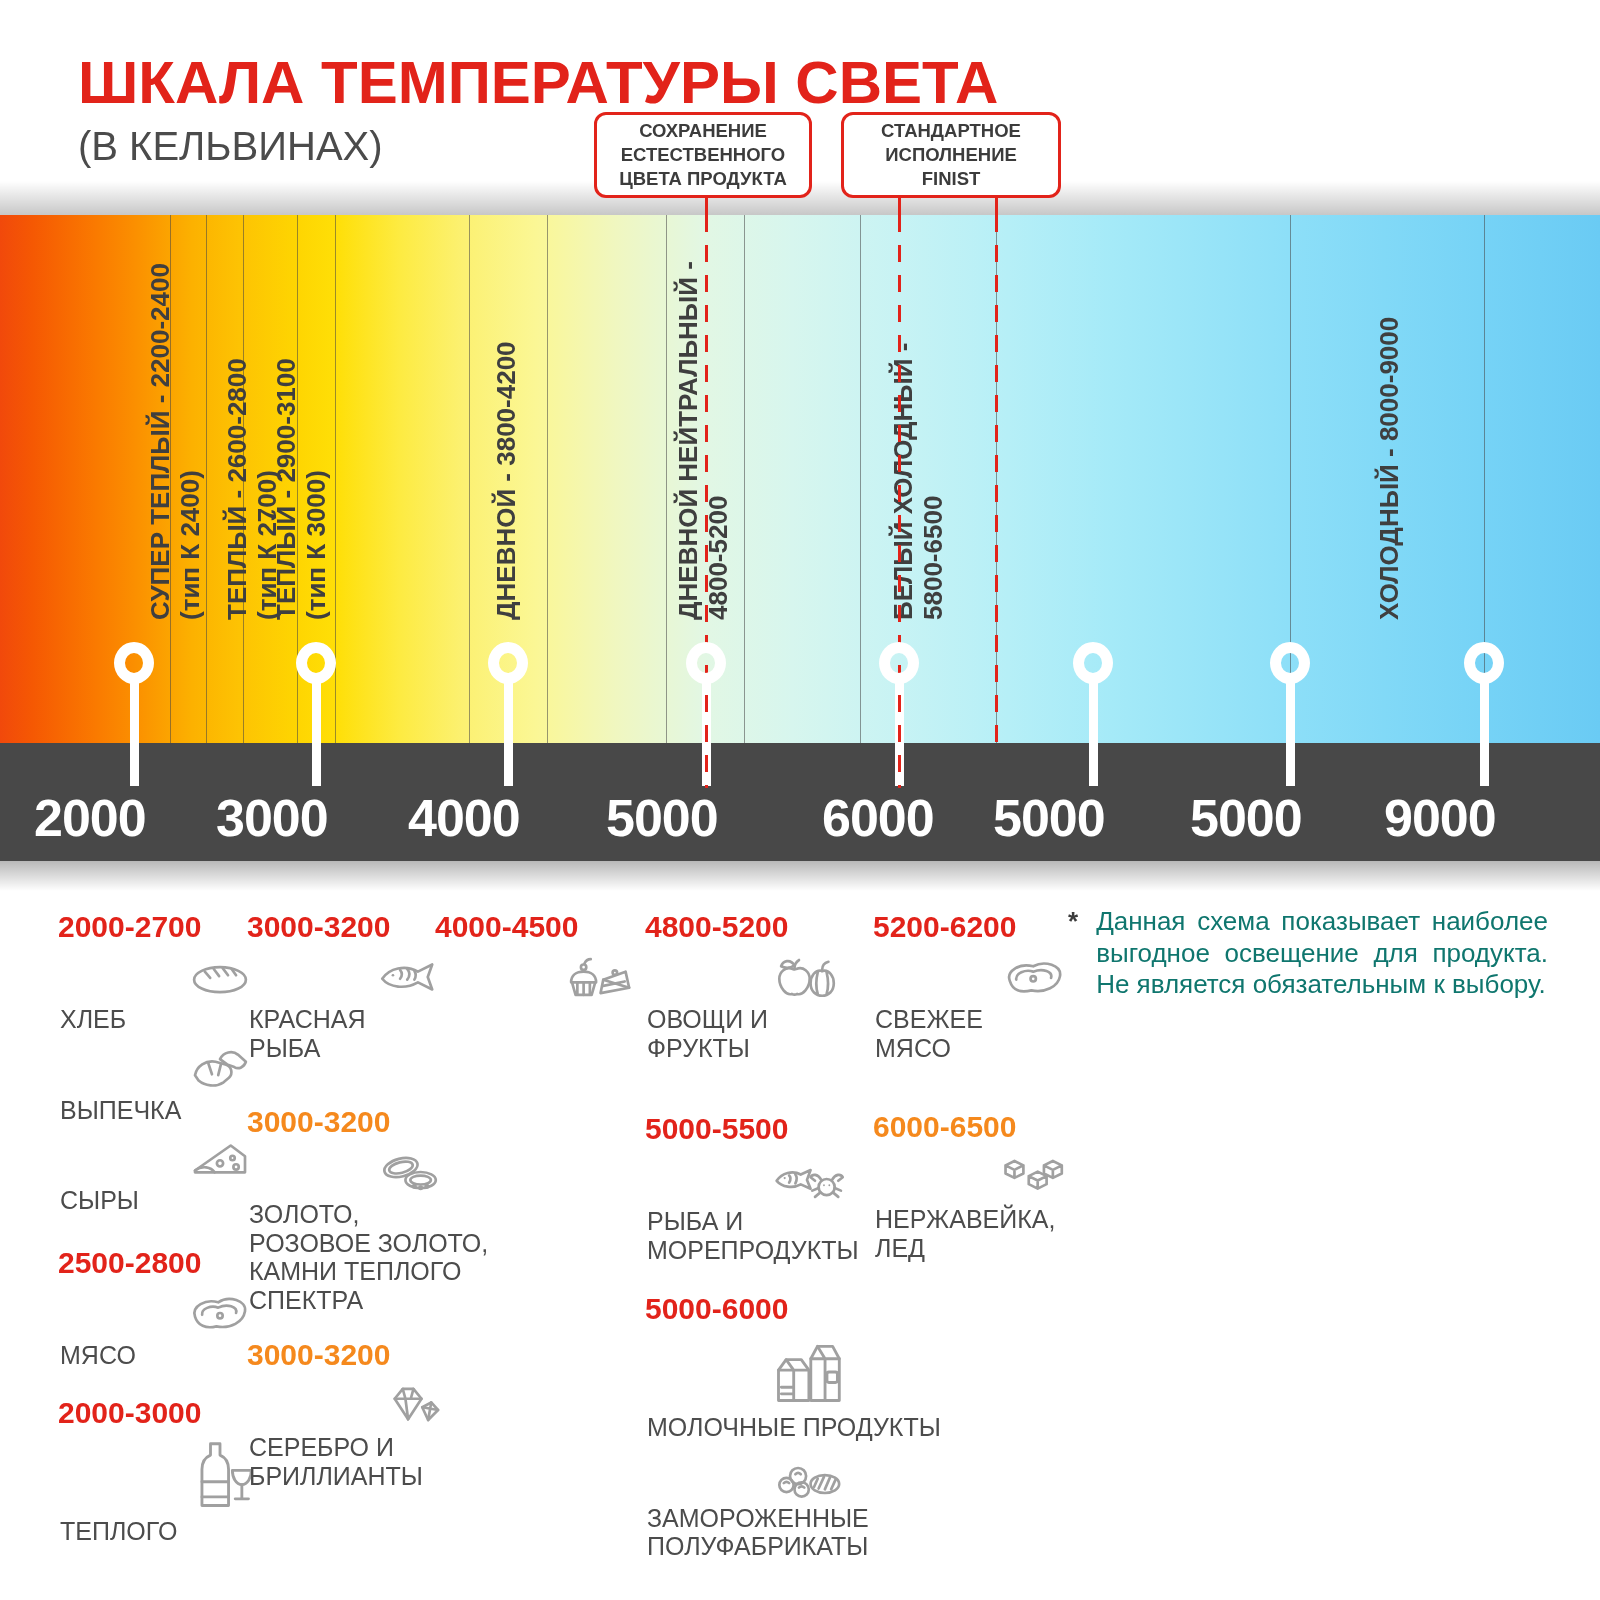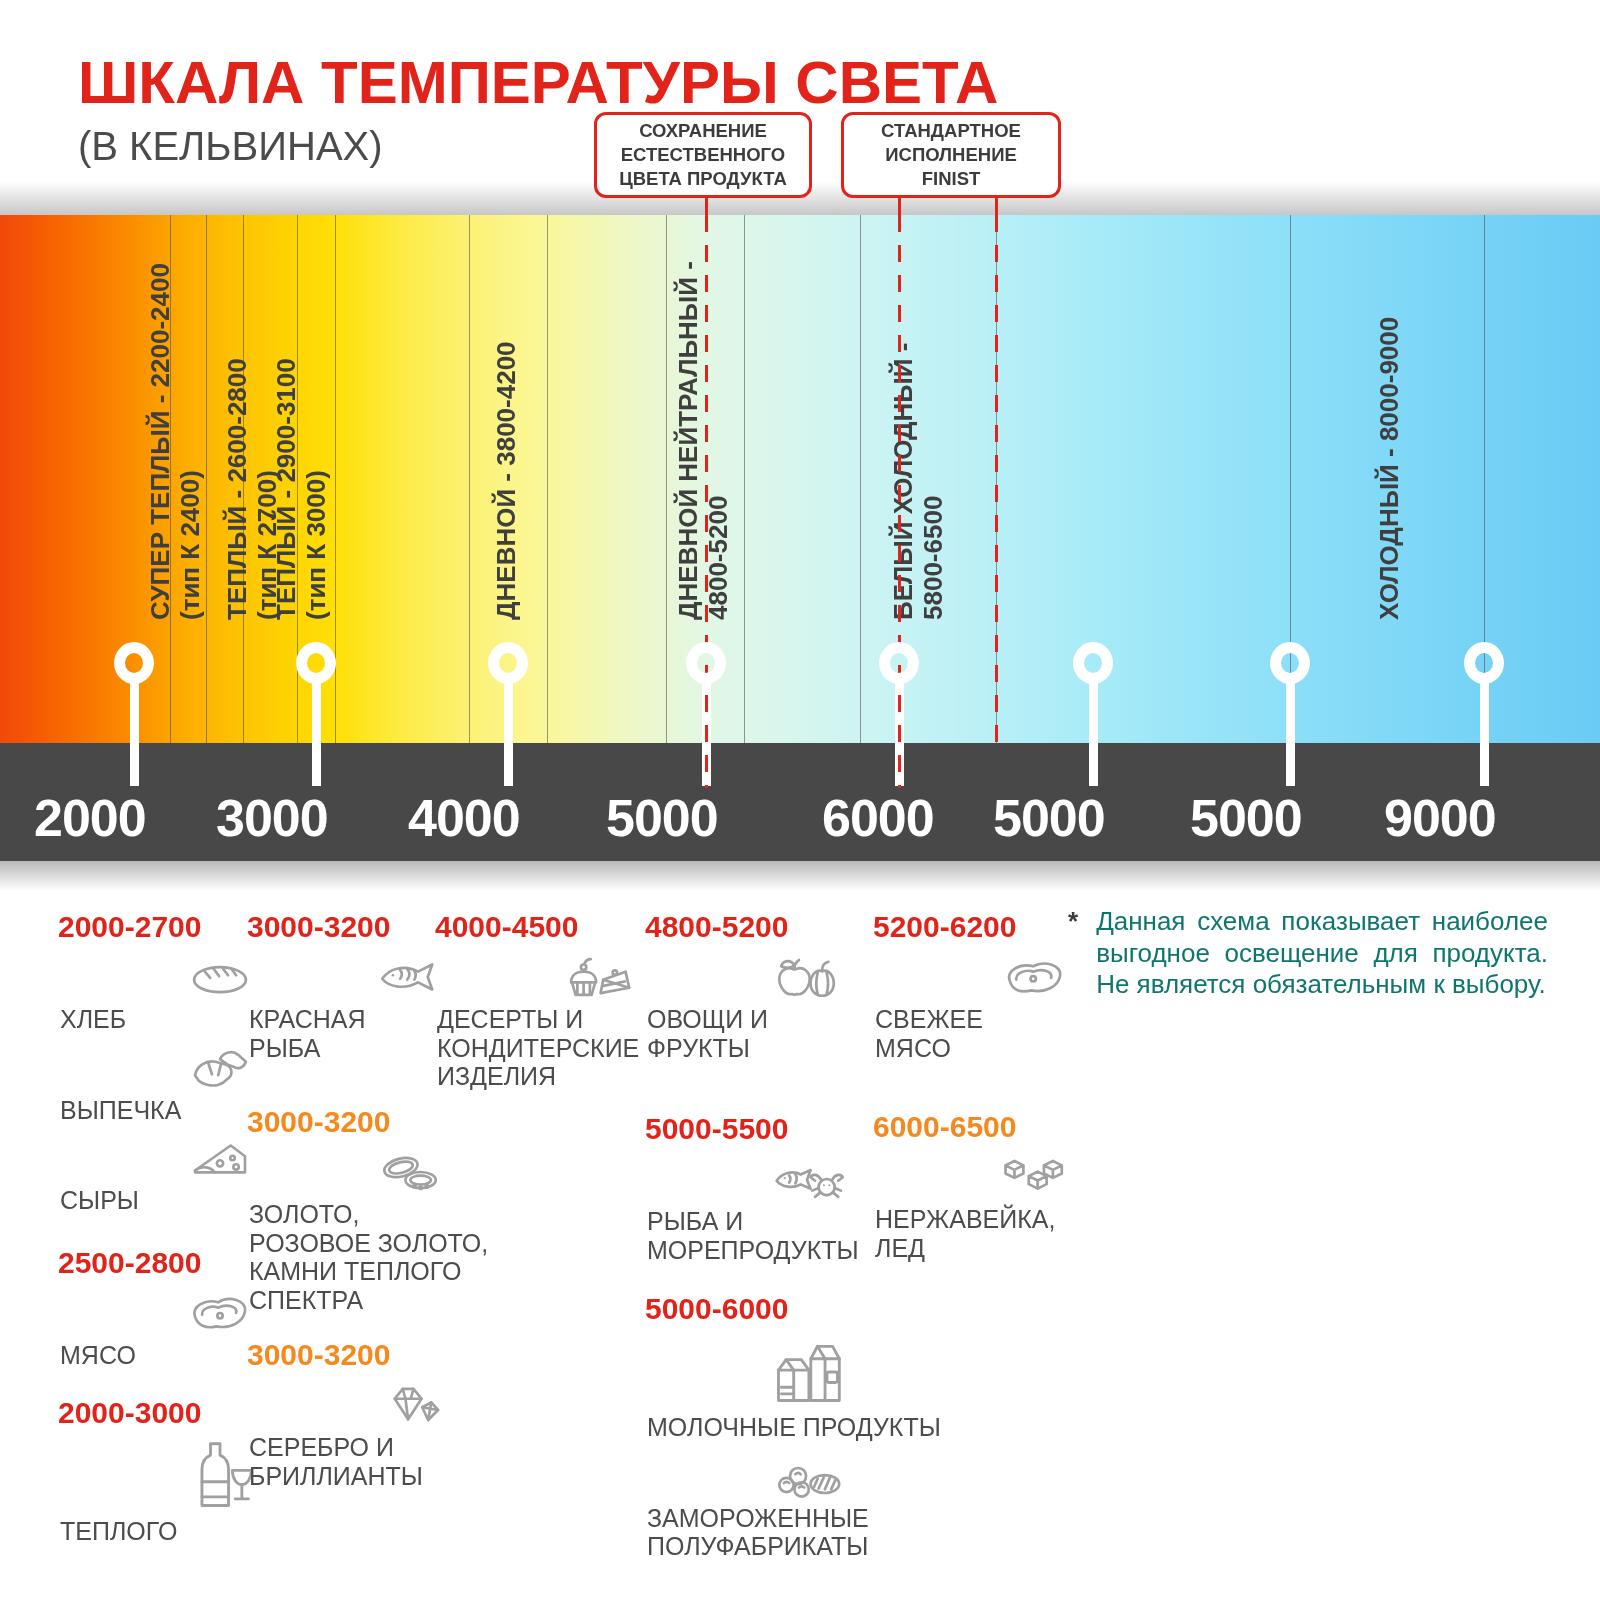--- a/index.html
+++ b/index.html
@@ -260,23 +260,20 @@
           <div class="lbl">СЕРЕБРО И
 БРИЛЛИАНТЫ</div>
         </div>
       </div>
       <div class="group" style="left: 435px; top: 910px;">
         <div class="range red">4000-4500</div>
         <div class="item">
           <svg class="icn">
             <use href="#dessert-icon"></use>
           </svg>
-          <div class="lbl">ДЕСЕРТЫ И
-КОНДИТЕРСКИЕ
-ИЗДЕЛИЯ</div>
         </div>
       </div>
       <div class="group" style="left: 645px; top: 910px;">
         <div class="range red">4800-5200</div>
         <div class="item">
           <svg class="icn">
             <use href="#vegetables-icon"></use>
           </svg>
           <div class="lbl">ОВОЩИ И
 ФРУКТЫ</div>

